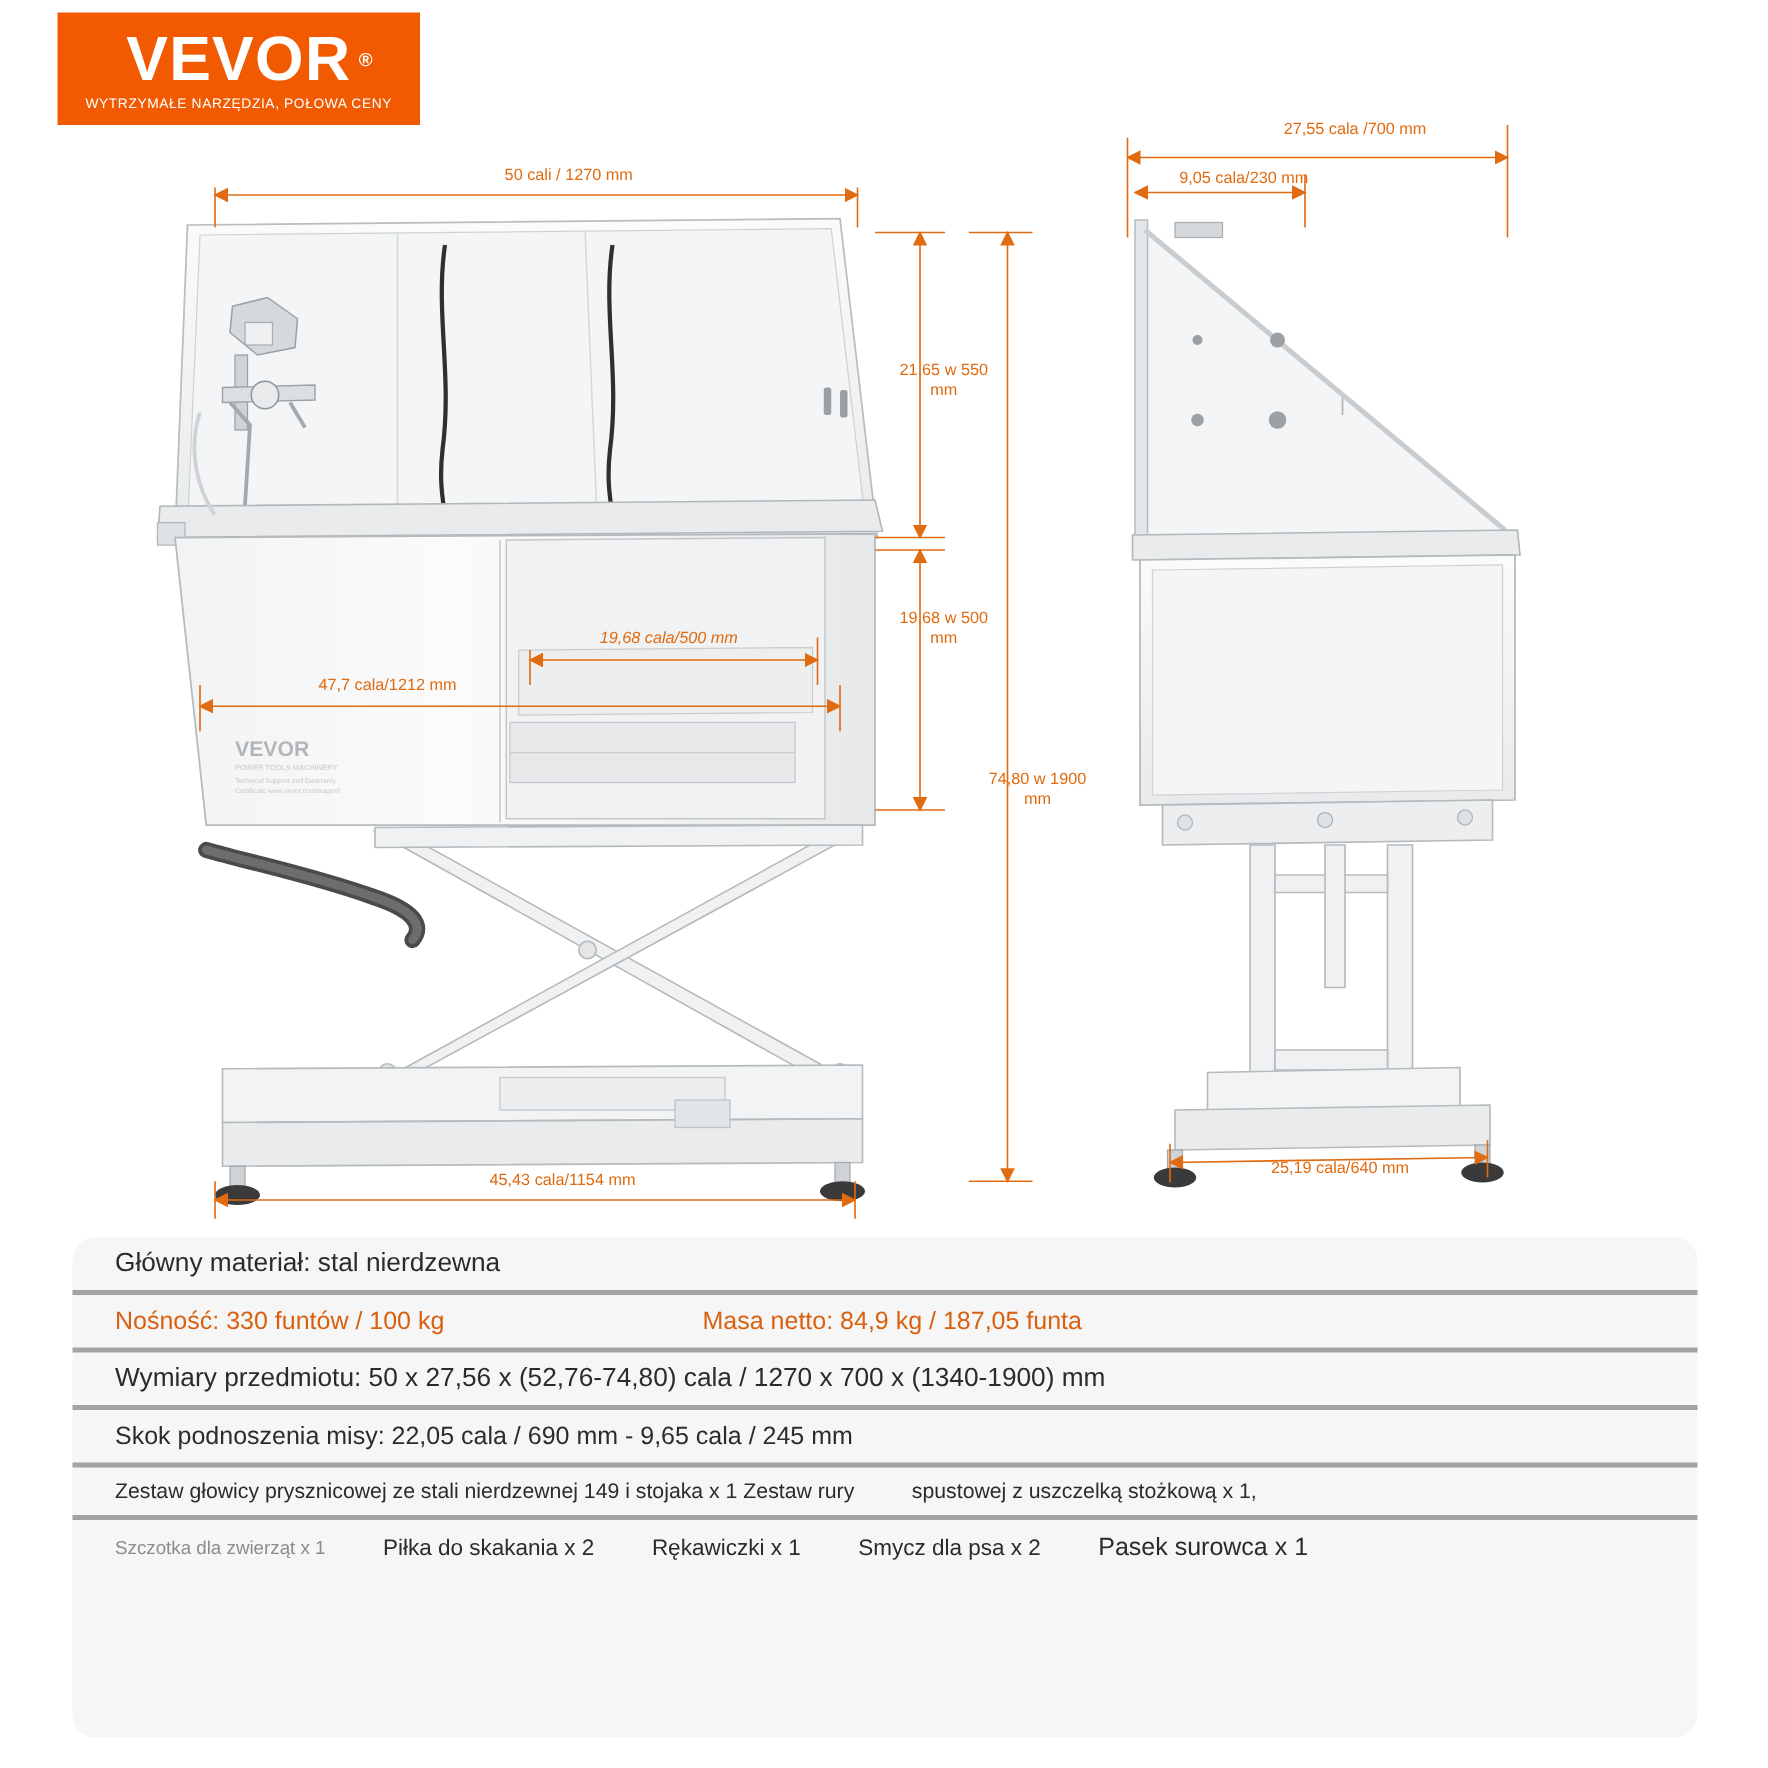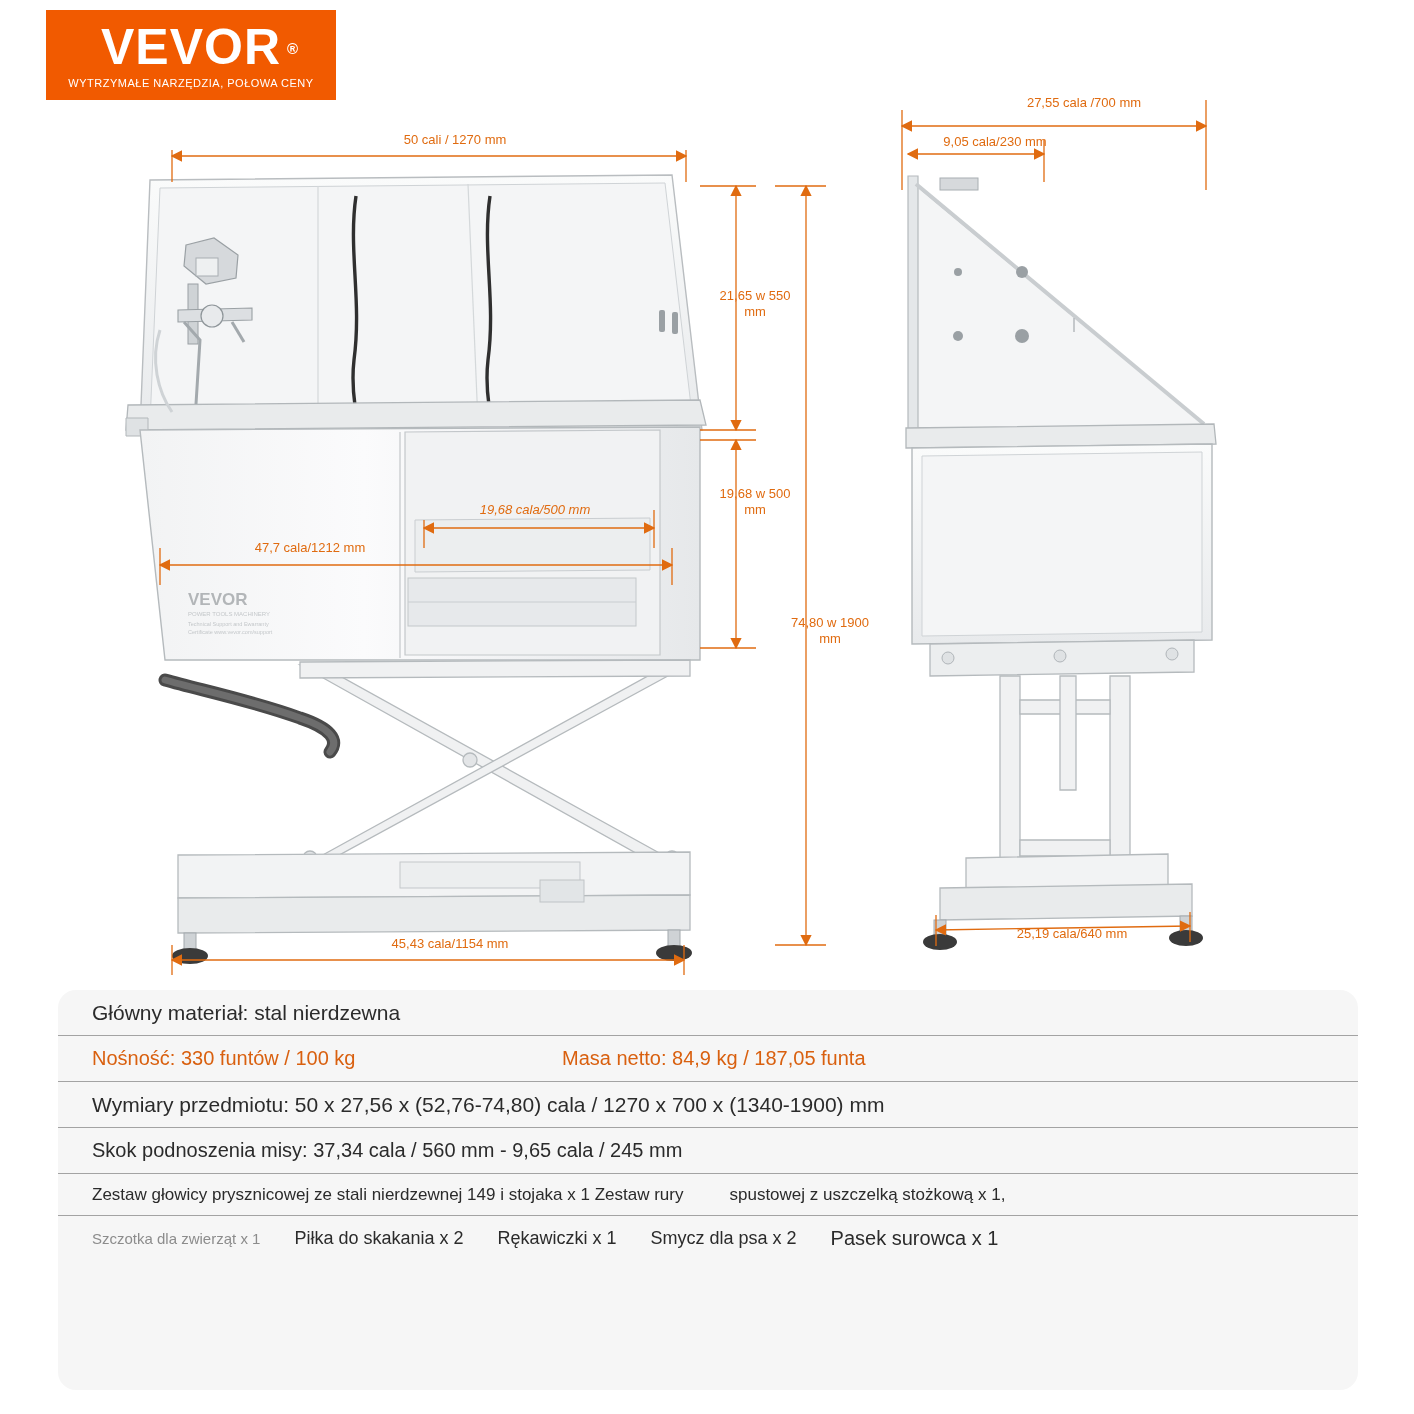--- a/index.html
+++ b/index.html
@@ -41,39 +41,39 @@
   }
 
   
   .spec{
     position:absolute;left:58px;top:990px;width:1300px;height:400px;
     background:#f6f6f6;border-radius:18px;
     padding:0;box-sizing:border-box;
   }
   .spec-row{
     position:relative;
-    border-bottom:1px solid #a3a3a3;
+    border-bottom:4px solid #a3a3a3;
     box-sizing:border-box;
     padding:0 34px;
     display:flex;
     align-items:center;
   }
   .spec-row:last-child{border-bottom:none;}
   .spec-row span{display:inline-block;}
   .c-dark{color:#2b2b2b;}
   .c-orange{color:#d9600f;}
   .c-grey{color:#8c8c8c;}
   .r1{height:46px;font-size:21px;}
   .r2{height:46px;font-size:20px;}
   .r3{height:46px;font-size:21px;}
   .r4{height:46px;font-size:20px;}
   .r5{height:44px;font-size:20px;}
   .r6{height:46px;font-size:21px;}
   .r7{height:42px;font-size:17px;}
-  .r8{height:44px;font-size:16px;}
+  .r8{height:44px;font-size:16px;gap:12px;}
   .two-col-a{width:470px;}
   .acc-item{margin-right:34px;}
 </style>
 </head>
 <body>
 
 <div class="logo">
   <div class="logo-word">VEVOR<span class="logo-reg">®</span></div>
   <div class="logo-tag">WYTRZYMAŁE NARZĘDZIA, POŁOWA CENY</div>
 </div>
@@ -277,21 +277,21 @@
   <div class="spec-row r2">
     <span class="c-orange two-col-a">Nośność: 330 funtów / 100 kg</span>
     <span class="c-orange">Masa netto: 84,9 kg / 187,05 funta</span>
   </div>
 
   <div class="spec-row r3">
     <span class="c-dark">Wymiary przedmiotu: 50 x 27,56 x (52,76-74,80) cala / 1270 x 700 x (1340-1900) mm</span>
   </div>
 
   <div class="spec-row r4">
-    <span class="c-dark">Skok podnoszenia misy: 37,34 cala / 560 mm - 9,65 cala / 245 mm</span>
+    <span class="c-dark">Skok podnoszenia misy: 22,05 cala / 690 mm - 9,65 cala / 245 mm</span>
   </div>
 
 
 
   <div class="spec-row r7">
     <span class="c-dark" style="margin-right:46px;">Zestaw głowicy prysznicowej ze stali nierdzewnej 149 i stojaka x 1 Zestaw rury</span>
     <span class="c-dark">spustowej z uszczelką stożkową x 1,</span>
   </div>
 
   <div class="spec-row r8">

